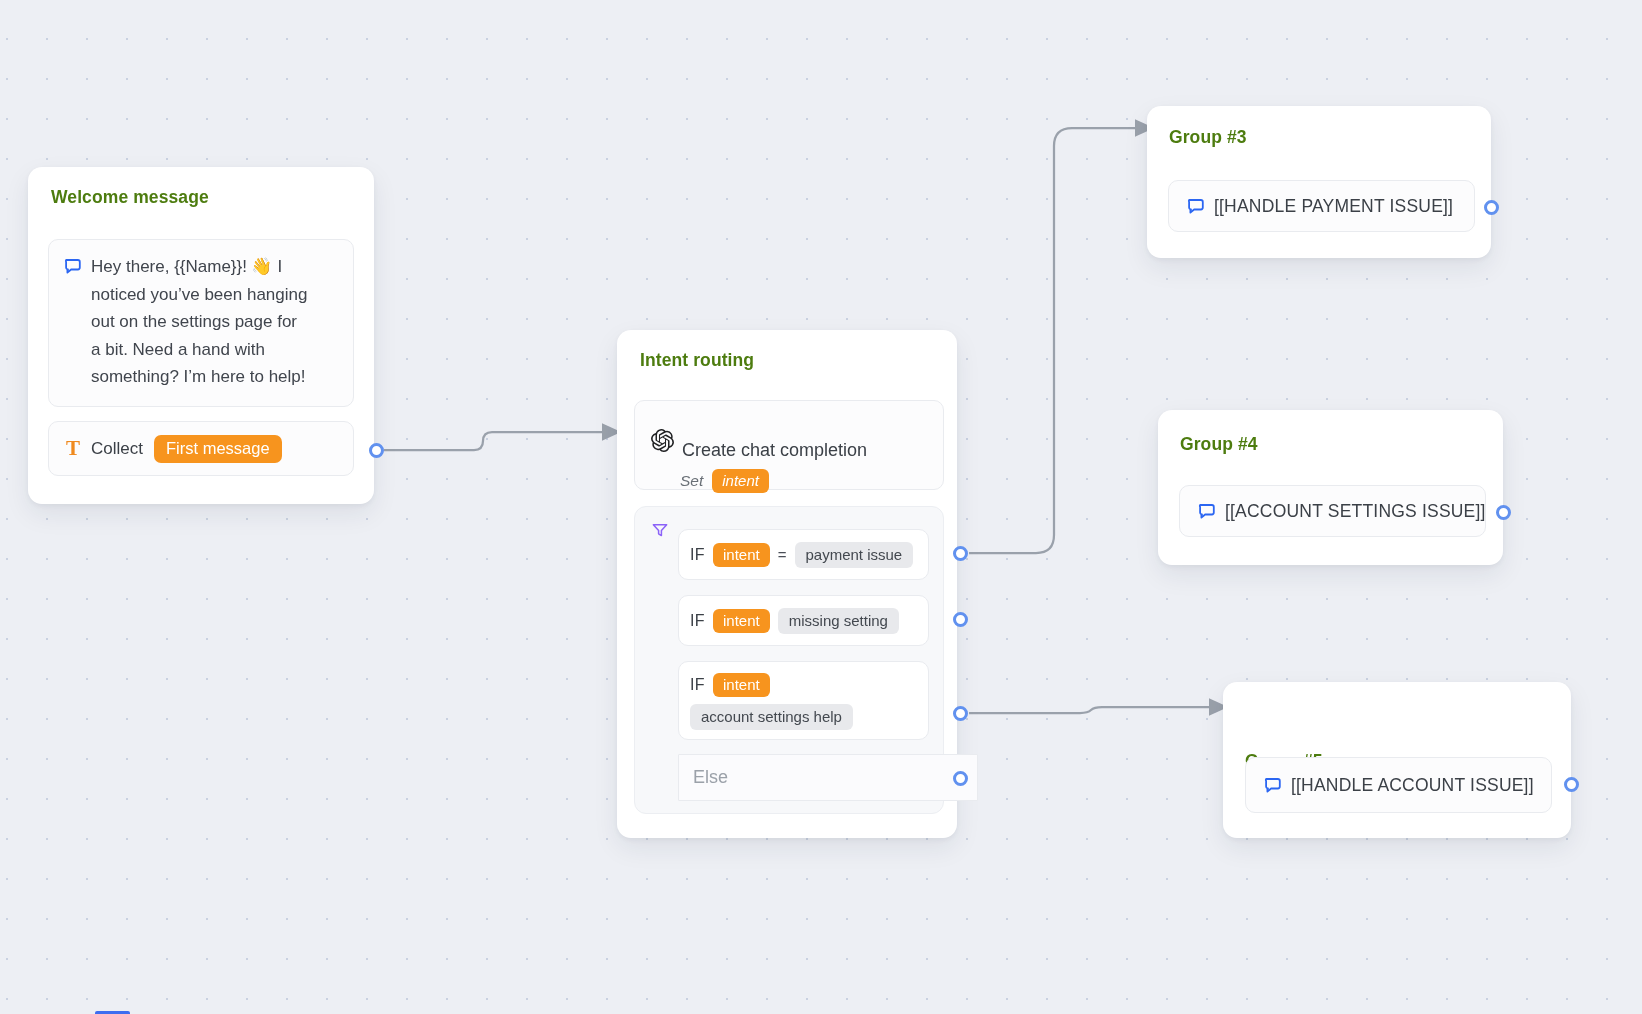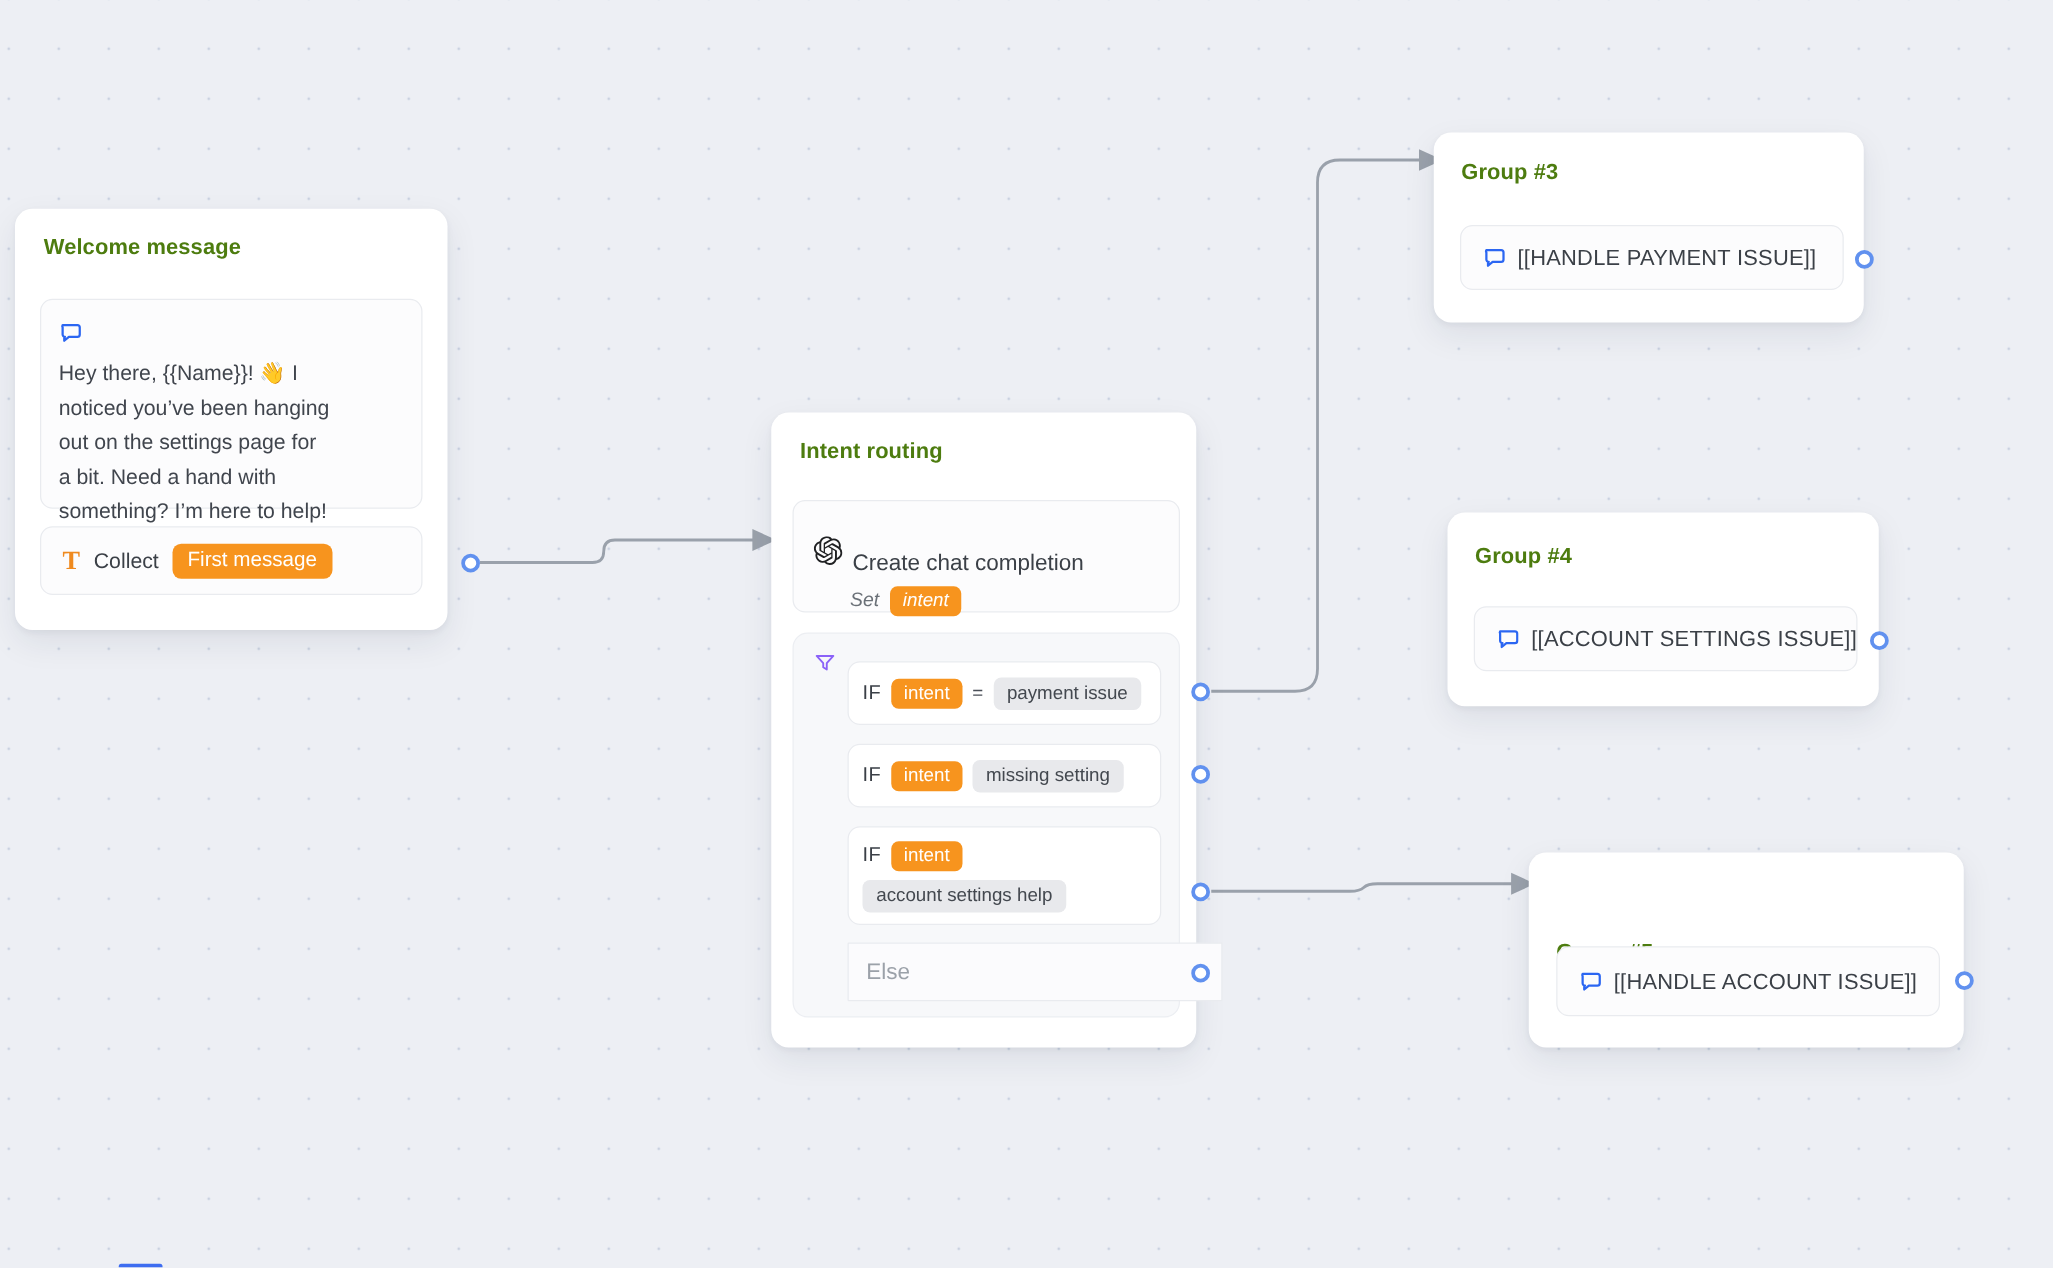--- a/index.html
+++ b/index.html
@@ -100,23 +100,23 @@
     <defs>
       <marker id="arrow" viewBox="0 0 9 9" refX="0.5" refY="4.5" markerWidth="9" markerHeight="9" orient="auto">
         <path d="M0,0.6 L8.6,4.5 L0,8.4 Z" fill="#9aa1ab"></path>
       </marker>
     </defs>
     <path class="wire" d="M384 450 H474 Q483 450 483 441 Q483 432 492 432 H603" marker-end="url(#arrow)"></path>
     <path class="wire" d="M969 553 H1036 Q1054 553 1054 535 V146 Q1054 128 1072 128 H1136" marker-end="url(#arrow)"></path>
     <path class="wire" d="M969 713 H1080 Q1088 713 1091 710 Q1094 707 1102 707 H1210" marker-end="url(#arrow)"></path>
   </svg>
 
-  <div class="node" style="left:12px;top:167px;width:346px;height:337px;">
+  <div class="node" style="left:28px;top:167px;width:346px;height:337px;">
     <div class="node-title">Welcome message</div>
-    <div class="card msg-card" style="left:20px;top:72px;width:306px;height:168px;flex-direction:column;">
+    <div class="card msg-card" style="left:20px;top:72px;width:306px;height:168px;">
       <span class="icon-wrap" style="margin-top:4px;">
         <svg width="18" height="18" viewBox="0 0 18 18">
           <path d="M3.1 3h11.8a1.9 1.9 0 0 1 1.9 1.9v5.7a1.9 1.9 0 0 1-1.9 1.9H8.1l-3.7 3.1v-3.1H5a1.9 1.9 0 0 1-1.9-1.9V4.9A1.9 1.9 0 0 1 3.1 3z" fill="none" stroke="#2b66f2" stroke-width="1.8" stroke-linejoin="round"></path>
         </svg>
       </span>
       <div class="msg-text">Hey there, {{Name}}! 👋 I
 noticed you’ve been hanging
 out on the settings page for
 a bit. Need a hand with
 something? I’m here to help!</div>

